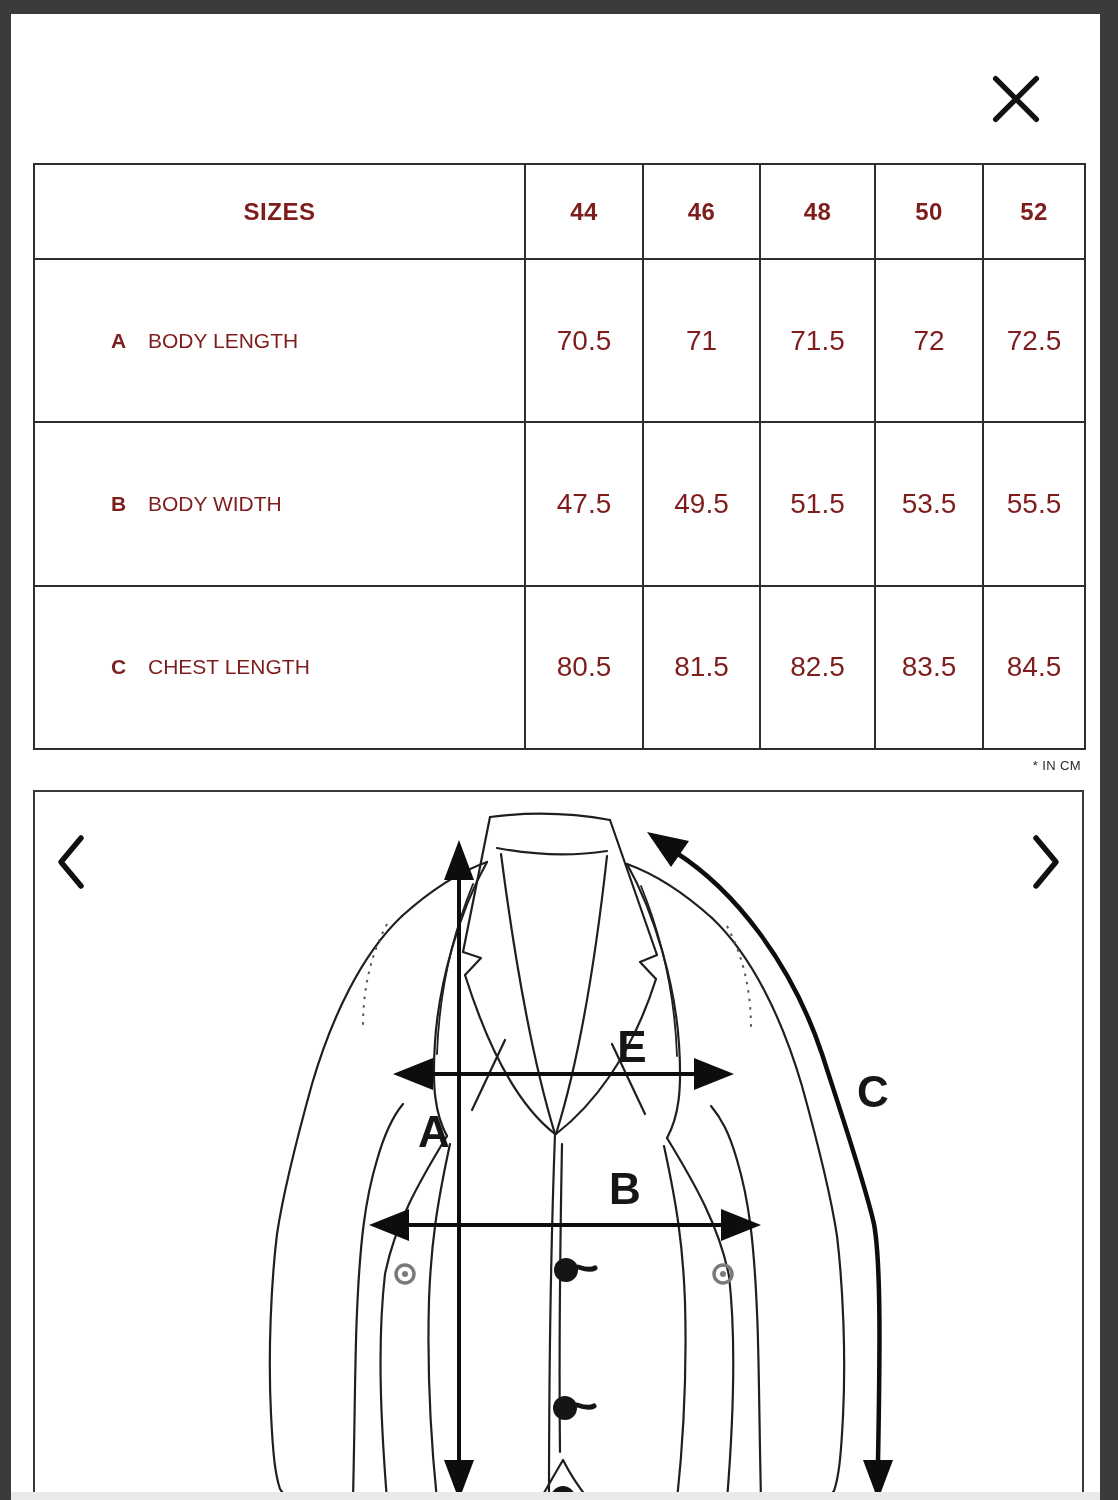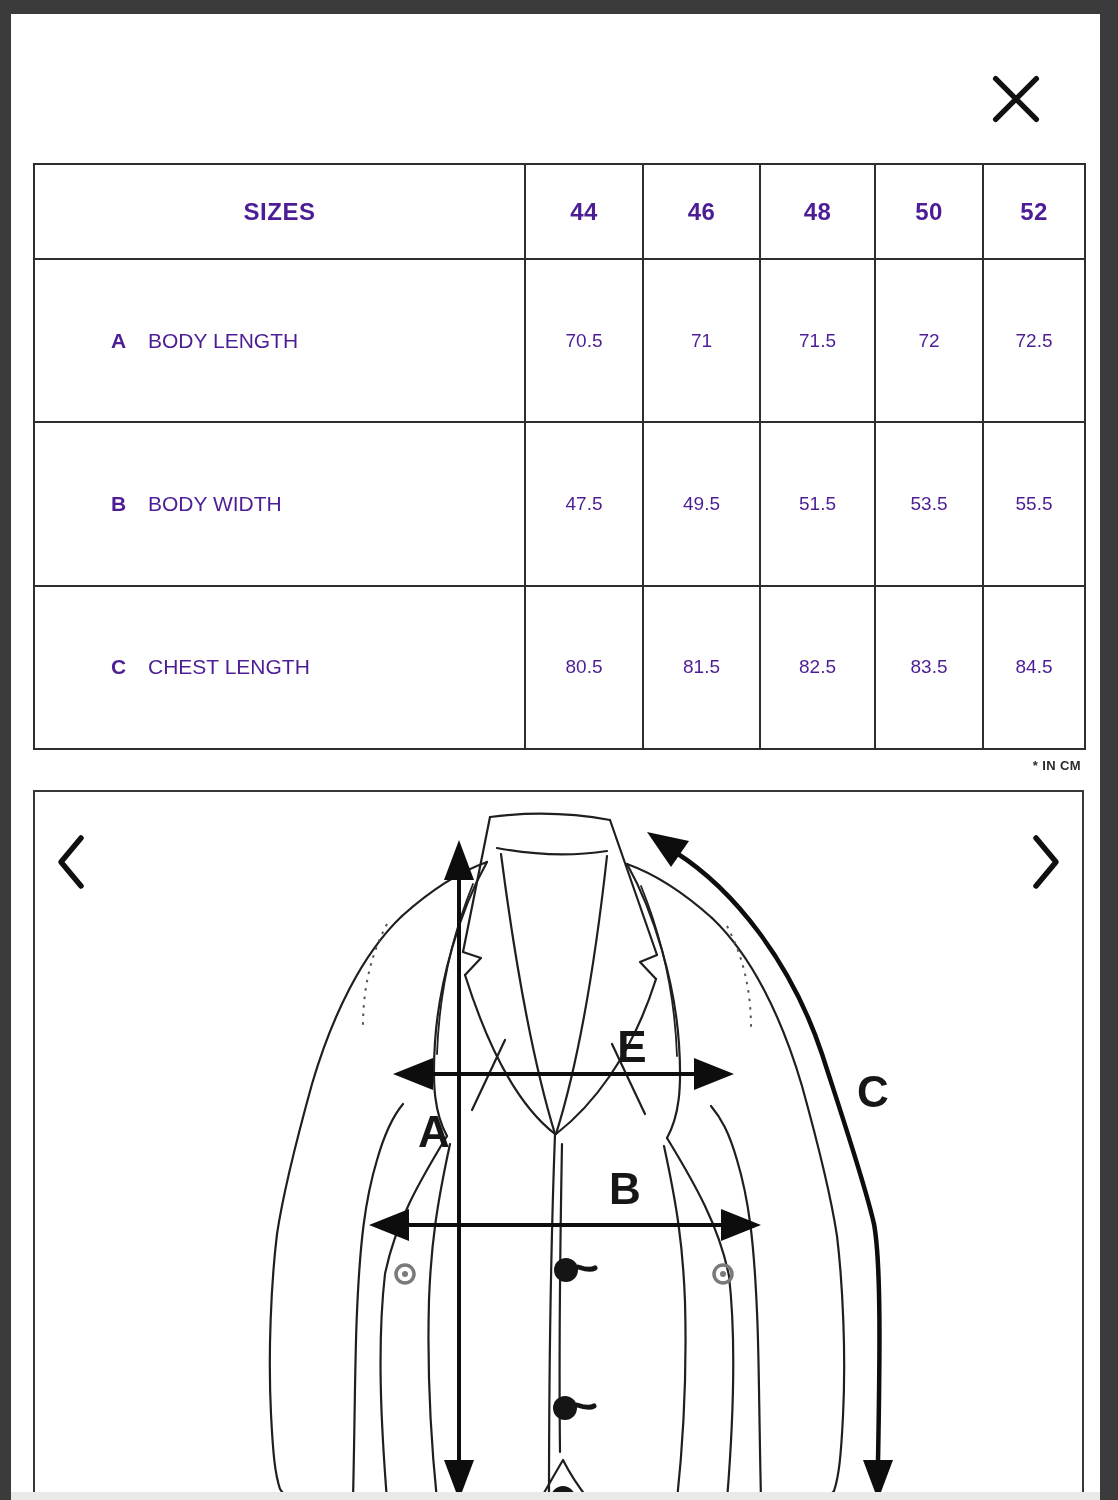--- a/index.html
+++ b/index.html
@@ -26,33 +26,33 @@
     width: 60px; height: 60px;
     background: none; border: none; cursor: pointer; padding: 0;
   }
   .close-btn svg { display: block; width: 100%; height: 100%; }
 
   
   table.size-table {
     position: absolute; left: 33px; top: 163px;
     width: 1051px; height: 587px;
     border-collapse: collapse; table-layout: fixed;
-    background: #fff; color: #4c1d95;
+    background: #fff; color: #7f1d1d;
   }
   .size-table th, .size-table td { border: 2px solid #2e2e2e; }
   .size-table thead tr { height: 95px; }
   .size-table tbody tr { height: 98px; }
   .size-table th { font-size: 24px; font-weight: 700; text-align: center; letter-spacing: .5px; }
-  .size-table td.val { text-align: center; font-size: 19px; vertical-align: middle; }
+  .size-table td.val { text-align: center; font-size: 28px; vertical-align: middle; }
   .size-table td.lab { text-align: left; padding-left: 76px; font-size: 21px; vertical-align: middle; }
   .size-table td.lab .letter { font-weight: 700; display: inline-block; width: 37px; }
 
   .unit-note {
     position: absolute; top: 758px; right: 37px;
-    font-size: 13px; font-weight: 700; letter-spacing: .4px; color: #2a2a2a;
+    font-size: 13px; font-weight: 400; letter-spacing: .4px; color: #2a2a2a;
   }
 
   
   .diagram {
     position: absolute; left: 33px; top: 790px;
     width: 1051px; height: 710px;
     border: 2px solid #383838; border-bottom: none;
     background: #fff;
   }
   .jacket-svg { position: absolute; left: 0; top: 0; width: 1047px; height: 708px; }

